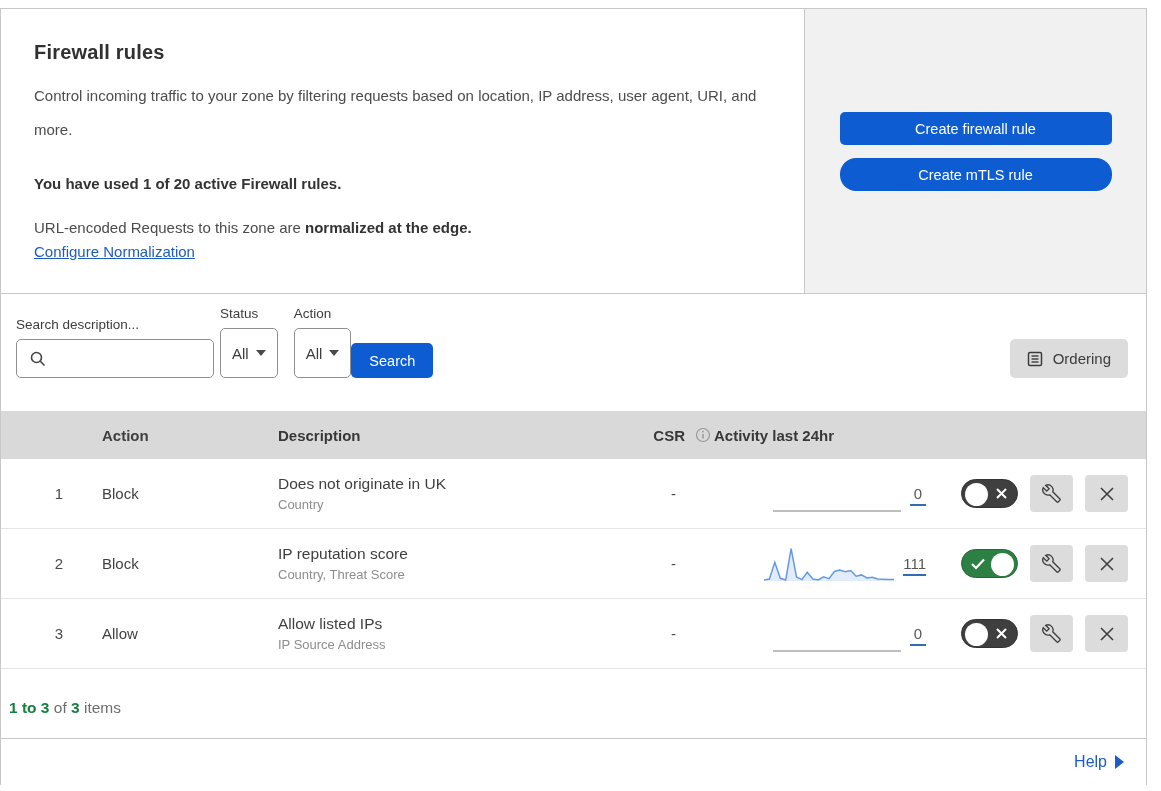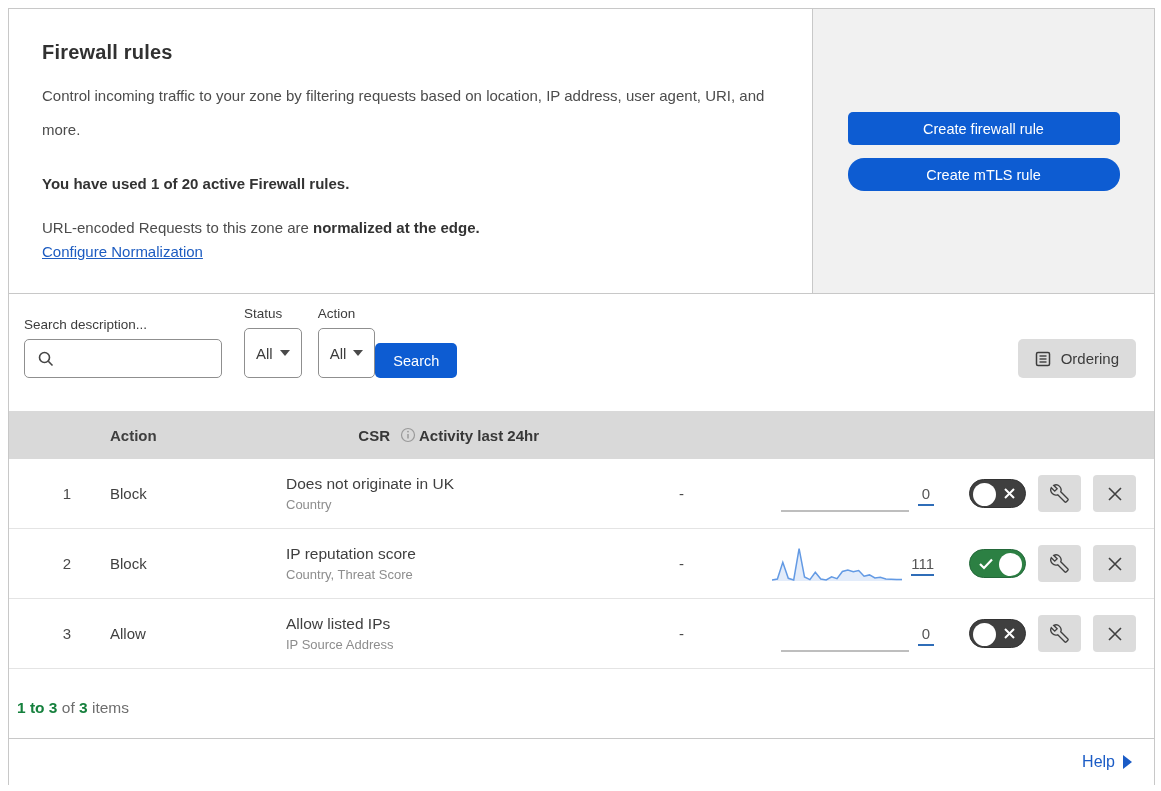--- a/index.html
+++ b/index.html
@@ -1,19 +1,19 @@
 <!DOCTYPE html>
 <html><head>
 <meta charset="utf-8">
 <style>
   * { margin:0; padding:0; box-sizing:border-box; }
   html,body { background:#fff; }
   body { font-family:"Liberation Sans","DejaVu Sans",sans-serif; color:#3a3a3a; }
   .page { position:relative; width:1161px; height:791px; background:#fff; overflow:hidden; }
-  .outer { position:absolute; left:8px; top:8px; width:1147px; height:777px; border:1px solid #c8c8c8; background:#fff; }
+  .outer { position:absolute; left:0; top:8px; width:1147px; height:777px; border:1px solid #c8c8c8; background:#fff; }
 
   
   .top-section { display:flex; height:285px; border-bottom:1px solid #c8c8c8; }
   .intro-card { width:804px; border-right:1px solid #c8c8c8; background:#fff; padding:32px 40px 0 33px; }
   .intro-title { font-size:20px; font-weight:600; color:#313131; letter-spacing:.2px; }
   .intro-desc { margin-top:15px; font-size:15px; line-height:34px; color:#4c4c4c; max-width:745px; }
   .intro-usage { margin-top:28px; font-size:15px; font-weight:bold; color:#333; }
   .intro-norm { margin-top:27px; font-size:15px; color:#4c4c4c; }
   .intro-norm strong { color:#333; }
   .intro-link { display:inline-block; margin-top:7px; font-size:15px; color:#1d5cc1; text-decoration:underline; cursor:pointer; }
@@ -25,21 +25,21 @@
   
   .filter-bar { display:flex; align-items:flex-end; height:117px; padding:0 18px 33px 15px; background:#fff; }
   .fgroup { display:flex; flex-direction:column; }
   .flabel { font-size:13.5px; color:#3c3c3c; margin-bottom:7px; }
   .search-box { position:relative; width:198px; height:39px; border:1px solid #8f8f8f; border-radius:5px; background:#fff; }
   .search-box input { position:absolute; left:38px; top:0; width:155px; height:37px; border:none; outline:none; font-size:14px; font-family:inherit; background:transparent; }
   .search-box .mag { position:absolute; left:13px; top:11px; }
   .dropdown { display:flex; align-items:center; justify-content:center; gap:7px; height:50px; padding:0 11px;
     border:1px solid #8f8f8f; border-radius:5px; background:#fff; font-size:15px; color:#3c3c3c; cursor:pointer; }
   .caret-down { width:0; height:0; border-left:5px solid transparent; border-right:5px solid transparent; border-top:6px solid #4a4a4a; }
-  .g-status { margin-left:22px; }
+  .g-status { margin-left:6px; }
   .g-action { margin-left:16px; }
   .btn-search { width:82px; height:35px; border:none; border-radius:5px; background:#0d5cd2;
     color:#fff; font-size:14.5px; font-family:inherit; cursor:pointer; }
   .btn-ordering { margin-left:auto; display:flex; align-items:center; gap:10px; height:39px; padding:0 17px;
     border:none; border-radius:5px; background:#dcdcdc; color:#3c3c3c; font-size:15px; font-family:inherit; cursor:pointer; }
 
   
   .thead { display:flex; align-items:center; height:48px; background:#d9d9d9; font-size:15px; font-weight:600; color:#383838; }
   .trow { display:flex; align-items:center; height:70px; background:#fff; border-bottom:1px solid #e4e4e4; }
   .c-priority { width:62px; text-align:right; font-size:15px; color:#4a4a4a; }
@@ -131,20 +131,21 @@
           <line x1="4.5" y1="11" x2="11.5" y2="11" stroke="#3c3c3c" stroke-width="1.4"></line>
         </svg>
         <span>Ordering</span>
       </button>
     </div>
 
     <div class="table">
       <div class="thead">
         <div class="c-priority"></div>
         <div class="c-action">Action</div>
+        <div class="c-desc">Description</div>
         <div class="c-csr">
           <span>CSR</span>
           <svg width="16" height="16" viewBox="0 0 16 16">
             <circle cx="8" cy="8" r="6.5" fill="none" stroke="#9a9a9a" stroke-width="1.2"></circle>
             <line x1="8" y1="7" x2="8" y2="11.4" stroke="#9a9a9a" stroke-width="1.5"></line>
             <circle cx="8" cy="4.6" r="0.9" fill="#9a9a9a"></circle>
           </svg>
         </div>
         <div class="c-activity">Activity last 24hr</div>
         <div class="c-controls"></div>

